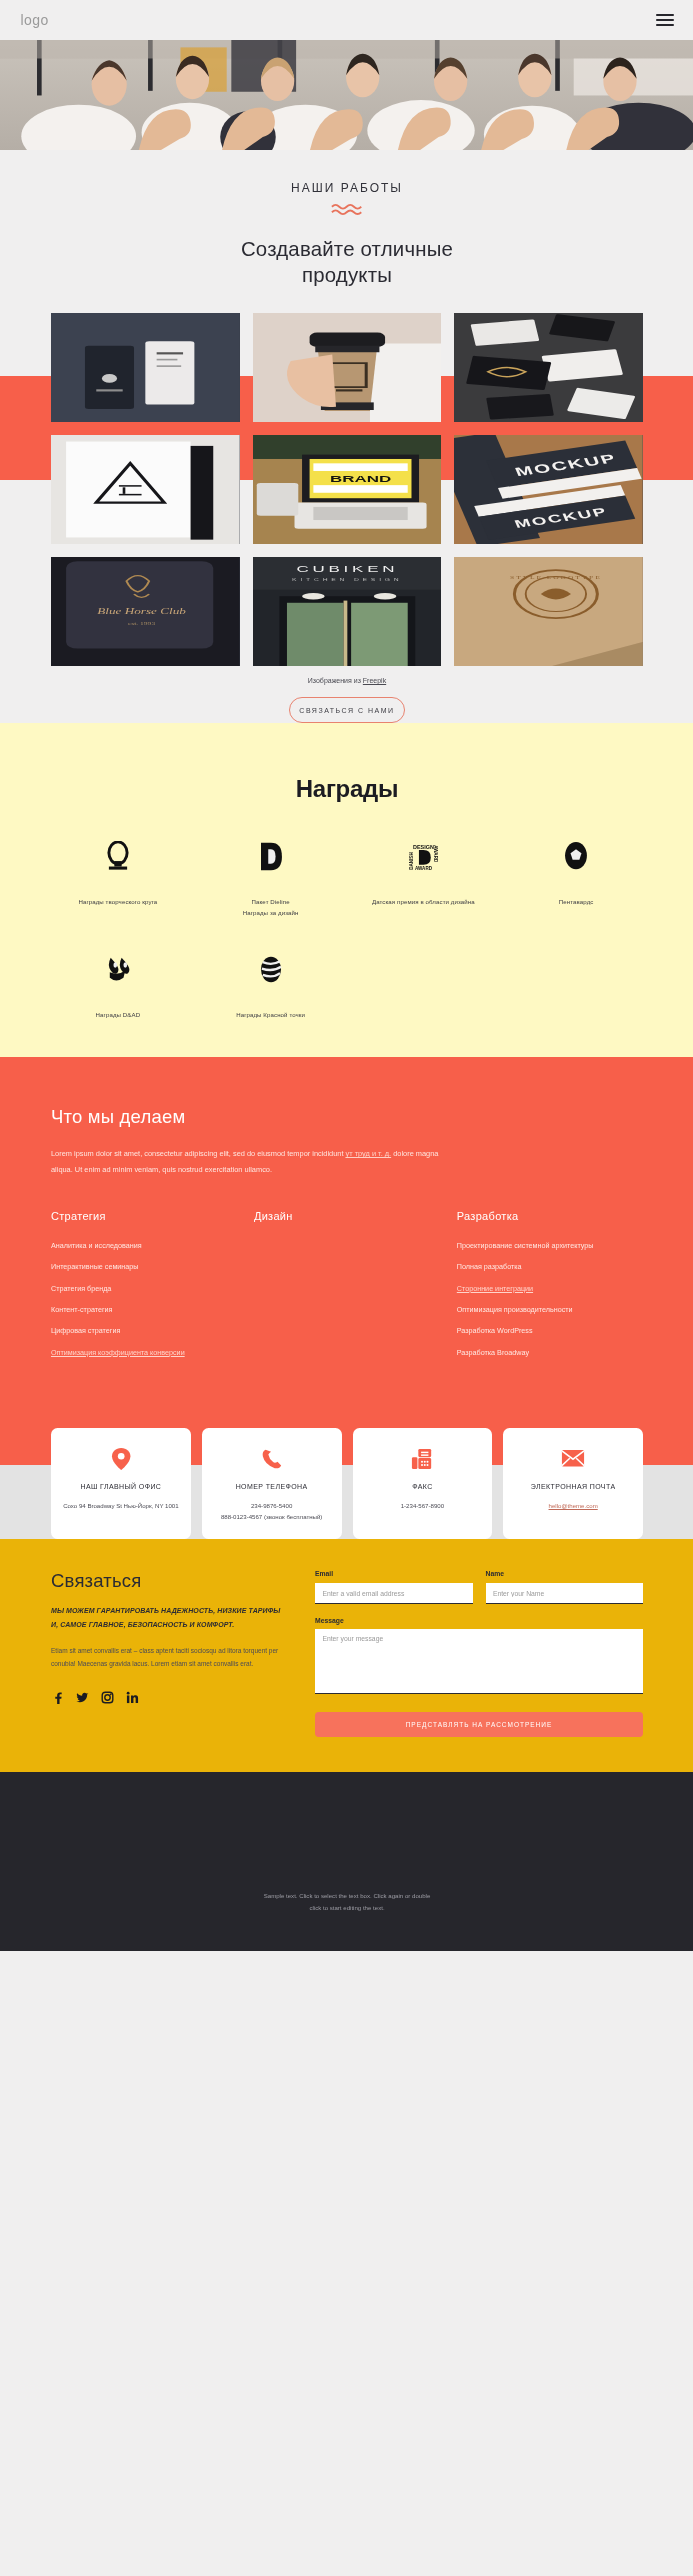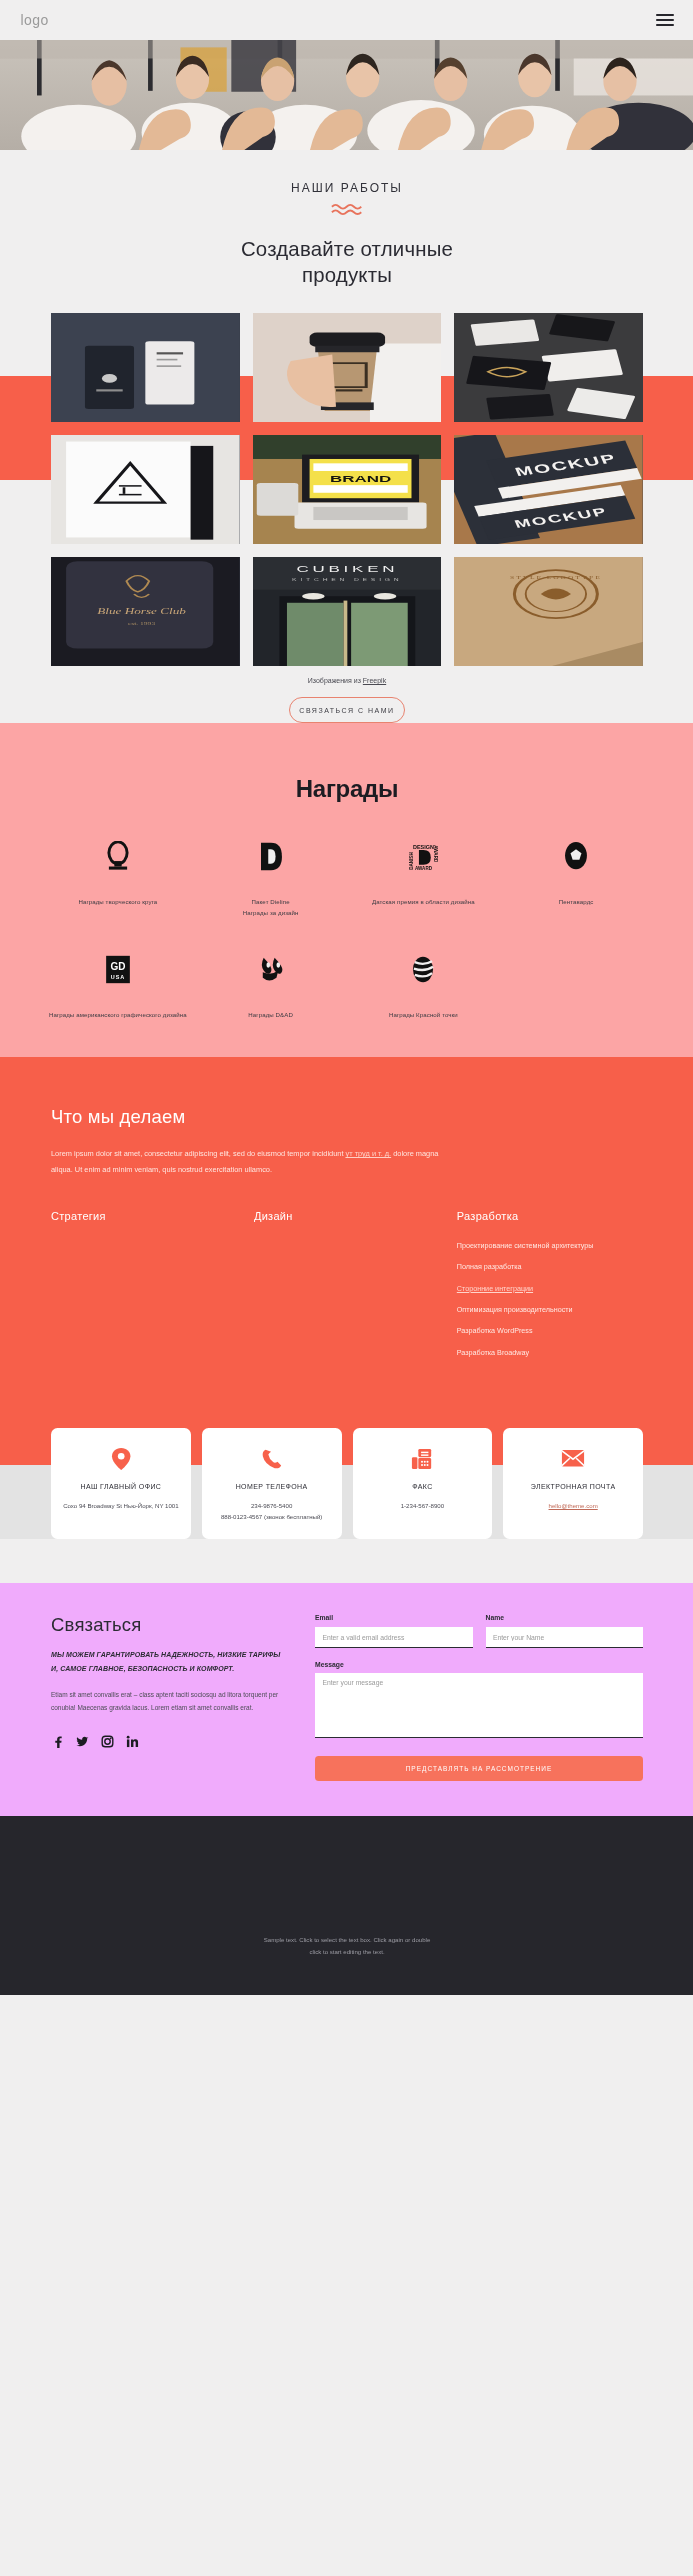--- a/index.html
+++ b/index.html
@@ -54,21 +54,21 @@
   .credit u { text-decoration: underline; }
 
   .btn-outline {
     display: block; width: 116px; margin: 13px auto 0; padding: 8.3px 0;
     border: 0.9px solid #e8836f; border-radius: 18.5px; background: transparent;
     color: #3b3b42; font-size: 7px; letter-spacing: 1.5px; text-align: center; cursor: pointer;
     font-family: "Liberation Sans", sans-serif;
   }
 
   
-  .awards { background: #fca5a5; padding: 52px 0 37px; }
+  .awards { background: #fef9c3; padding: 52px 0 37px; }
   .awards h2 {
     text-align: center; font-size: 24px; font-weight: 700; color: #1c1c22; letter-spacing: -0.3px;
   }
   .awards-grid {
     width: 611px; margin: 33px auto 0;
     display: grid; grid-template-columns: repeat(4, 1fr); row-gap: 31px;
   }
   .award { text-align: center; padding: 0 7.4px; }
   .award-logo { height: 41px; display:flex; align-items:center; justify-content:center; }
   .award-logo svg { display:block; }
@@ -105,21 +105,21 @@
     min-height: 107px;
   }
   .card-icon { height: 28px; display:flex; align-items:center; justify-content:center; }
   .card-title {
     margin-top: 9.3px; font-size: 7px; letter-spacing: 0.4px; color: #2b2b33; line-height: 1.55;
   }
   .card-text { margin-top: 8.3px; font-size: 6.1px; color: #4c4c55; line-height: 1.75; }
   .card-text a { color: #c06a58; text-decoration: underline; }
 
   
-  .contact { background: #f0abfc; padding: 31px 0 35px; margin-top: 44px; }
+  .contact { background: #eab308; padding: 31px 0 35px; }
   .contact-inner {
     width: 592px; margin: 0 auto;
     display: grid; grid-template-columns: 236px 1fr; gap: 0 28px; align-items: start;
   }
   .contact h2 { font-size: 18.5px; font-weight: 400; color: #2b2b33; letter-spacing: 0.2px; }
   .contact-sub {
     margin-top: 12px; font-size: 7px; font-weight: 700; font-style: italic;
     line-height: 1.95; color: #2b2b33; letter-spacing: 0.1px;
   }
   .contact-body { margin-top: 13px; font-size: 6.5px; line-height: 2.0; color: #4c4c55; }
@@ -411,32 +411,20 @@
               <path d="M14 9 l6 4.5 l-2.3 7h-7.4l-2.3-7z" fill="#f0efef"></path>
             </svg>
           </div>
           <div class="award-label">
             <div>Пентавардс</div>
           </div>
         </div>
         <div class="award">
           <div class="award-logo">
             <svg width="30" height="31" viewBox="0 0 32 34">
-              <rect x="3" y="2" width="26" height="30" fill="#111"></rect>
-              <text x="16" y="18" font-size="11" font-weight="bold" fill="#fff" text-anchor="middle" font-family="sans-serif">GD</text>
-              <text x="16" y="27" font-size="6" font-weight="bold" fill="#fff" text-anchor="middle" font-family="sans-serif" letter-spacing="1">USA</text>
-            </svg>
-          </div>
-          <div class="award-label">
-            <div>Награды американского графического дизайна</div>
-          </div>
-        </div>
-        <div class="award">
-          <div class="award-logo">
-            <svg width="30" height="31" viewBox="0 0 32 34">
               <path d="M8 4 q-4 8 0 14 q3 5 7 3 q3 -3 0 -8 q-3 -5 -7 -9z" fill="#111"></path>
               <path d="M20 4 q-4 8 0 14 q3 5 7 3 q3 -3 0 -8 q-3 -5 -7 -9z" fill="#111"></path>
               <path d="M7 20 q9 4 17 -2 l-2 8 q-8 6 -15 0z" fill="#111"></path>
               <ellipse cx="13" cy="12" rx="2" ry="3" fill="#f0efef"></ellipse>
               <ellipse cx="24" cy="12" rx="2" ry="3" fill="#f0efef"></ellipse>
             </svg>
           </div>
           <div class="award-label">
             <div>Награды D&amp;AD</div>
           </div>
@@ -459,20 +447,28 @@
 
   <div class="wwd">
     <div class="wwd-inner">
       <h2>Что мы делаем</h2>
       <p class="wwd-lead">
         <span>Lorem ipsum dolor sit amet, consectetur adipiscing elit, sed do eiusmod tempor incididunt </span><u>ут труд и т. д.</u><span> dolore magna aliqua. Ut enim ad minim veniam, quis nostrud exercitation ullamco.</span>
       </p>
       <div class="svc-cols" id="svc-cols">
           <div class="svc-col">
             <h3>Стратегия</h3>
+            <ul>
+              <li>Аналитика и исследования</li>
+              <li>Интерактивные семинары</li>
+              <li>Стратегия бренда</li>
+              <li>Контент-стратегия</li>
+              <li>Цифровая стратегия</li>
+              <li class="hl">Оптимизация коэффициента конверсии</li>
+            </ul>
           </div>
           <div class="svc-col">
             <h3>Дизайн</h3>
           </div>
           <div class="svc-col">
             <h3>Разработка</h3>
             <ul>
               <li>Проектирование системной архитектуры</li>
               <li>Полная разработка</li>
               <li class="hl">Сторонние интеграции</li>

